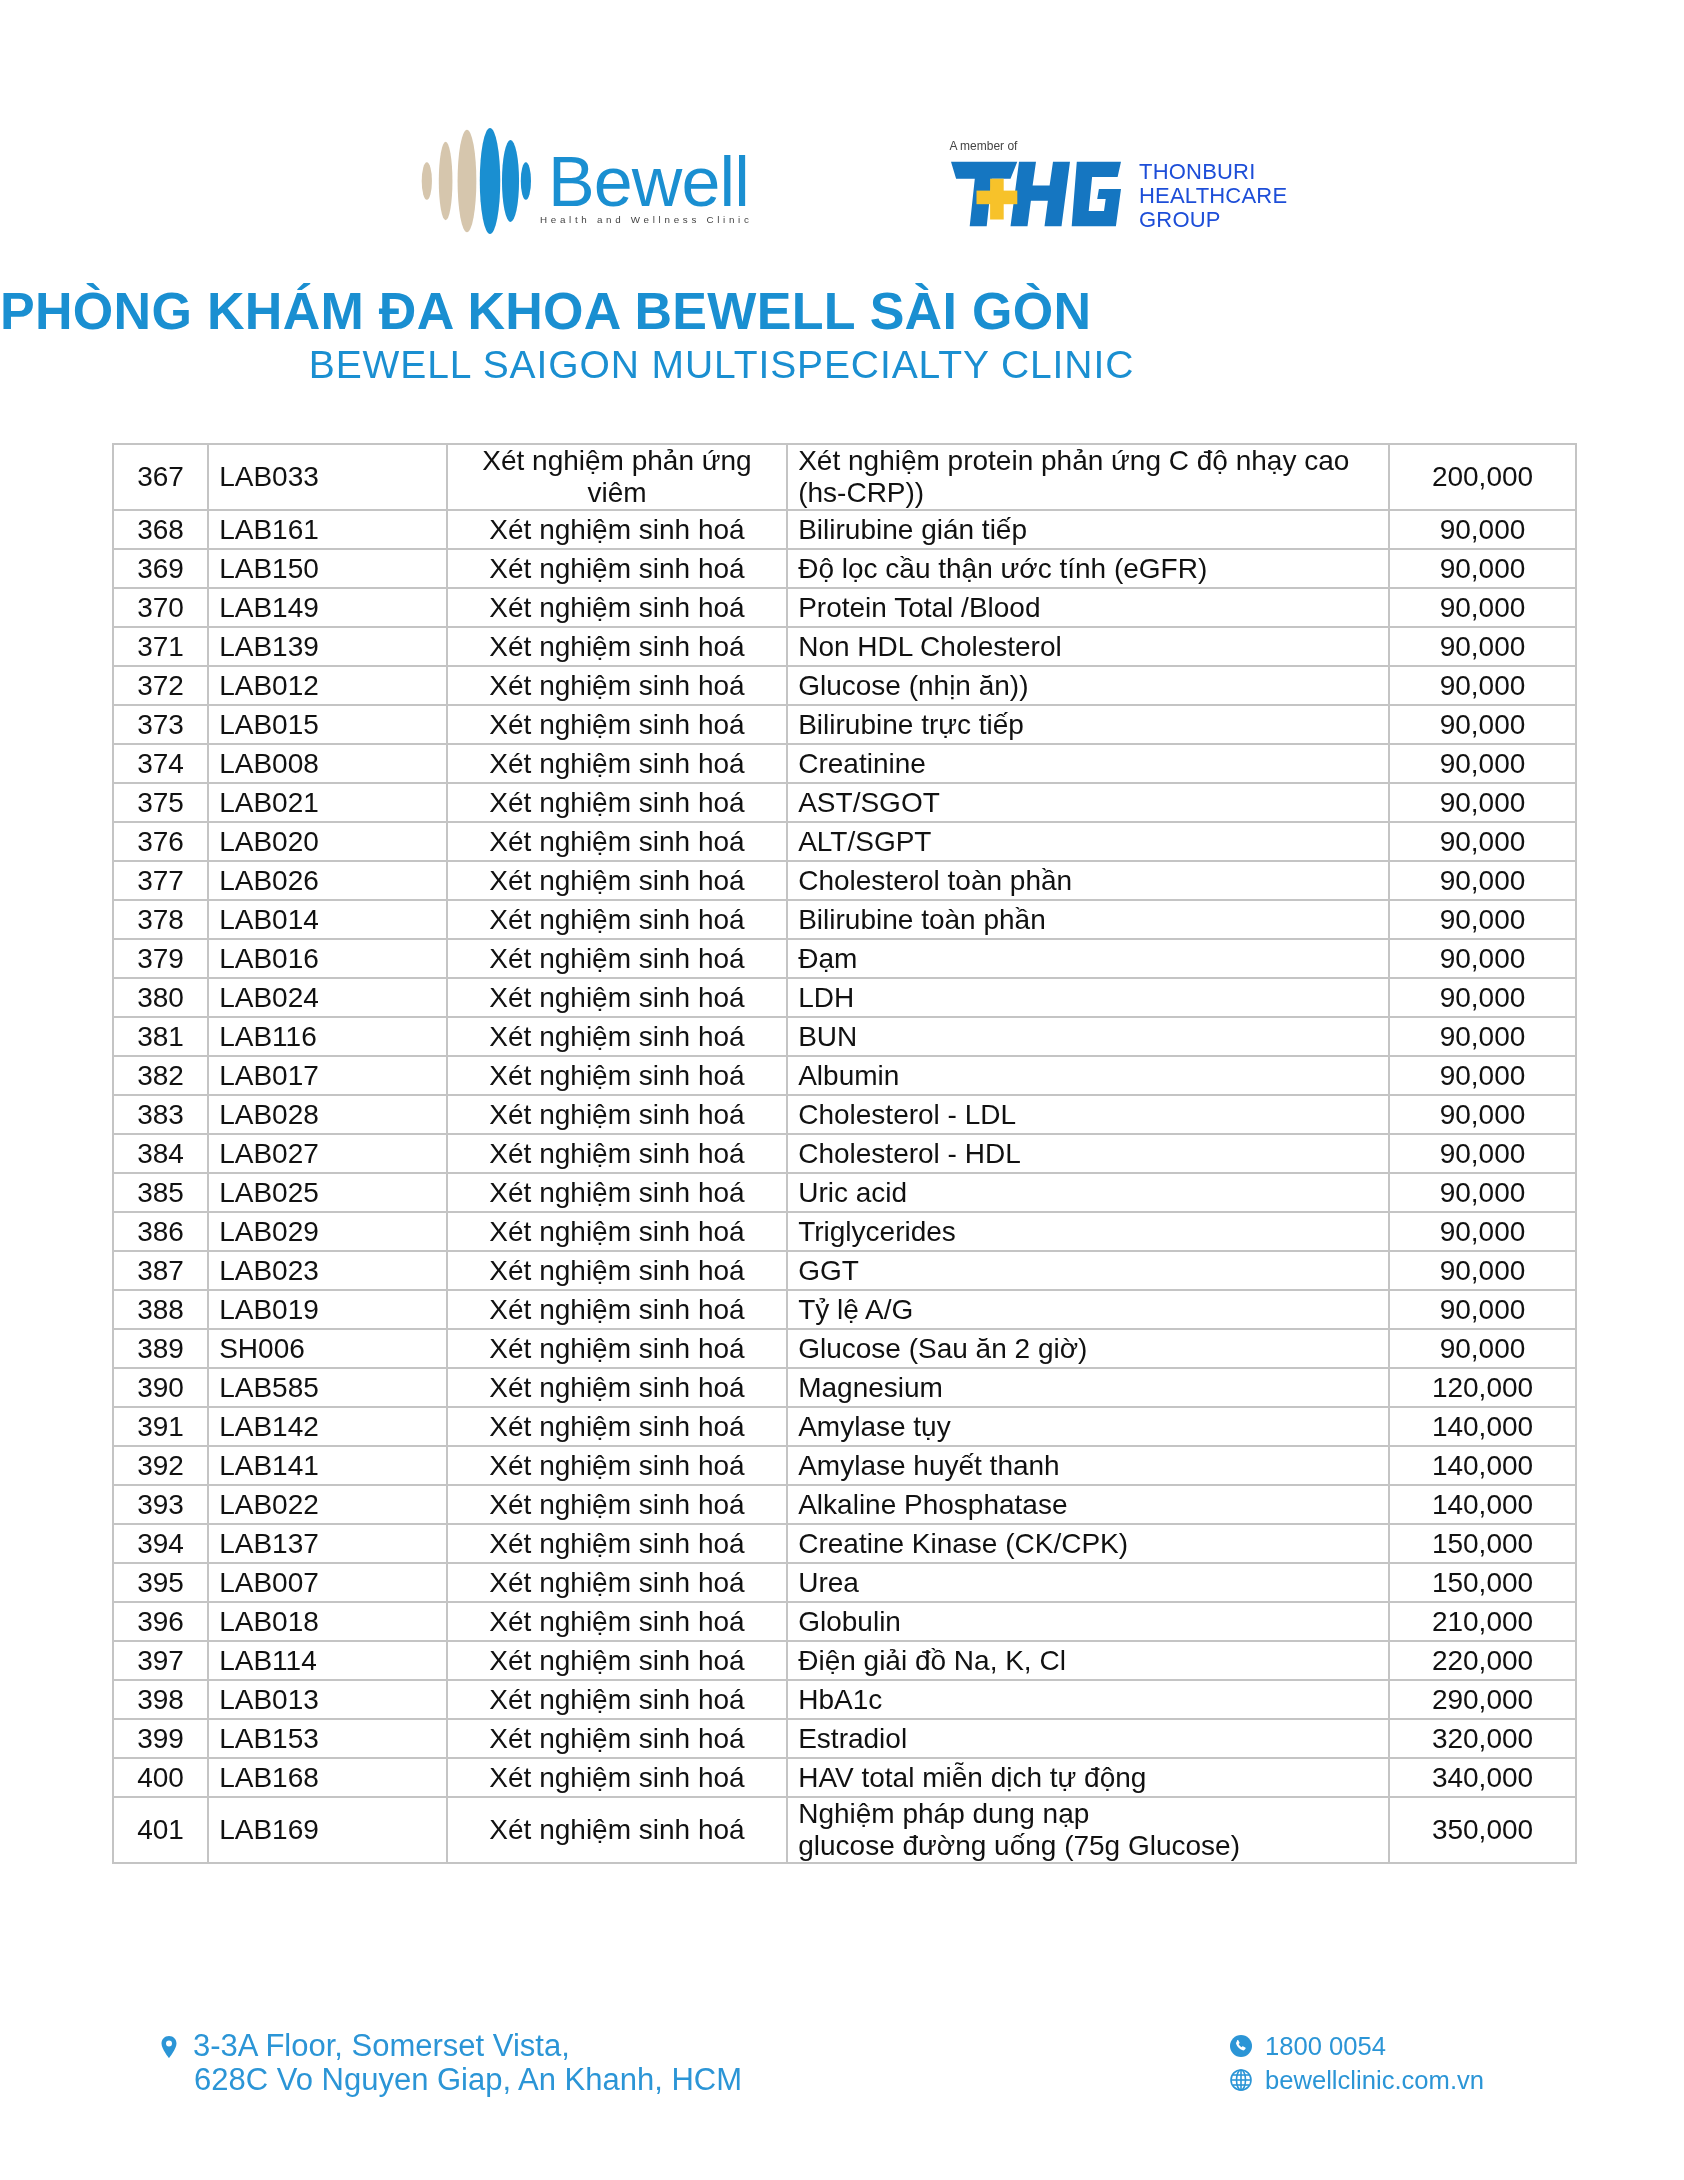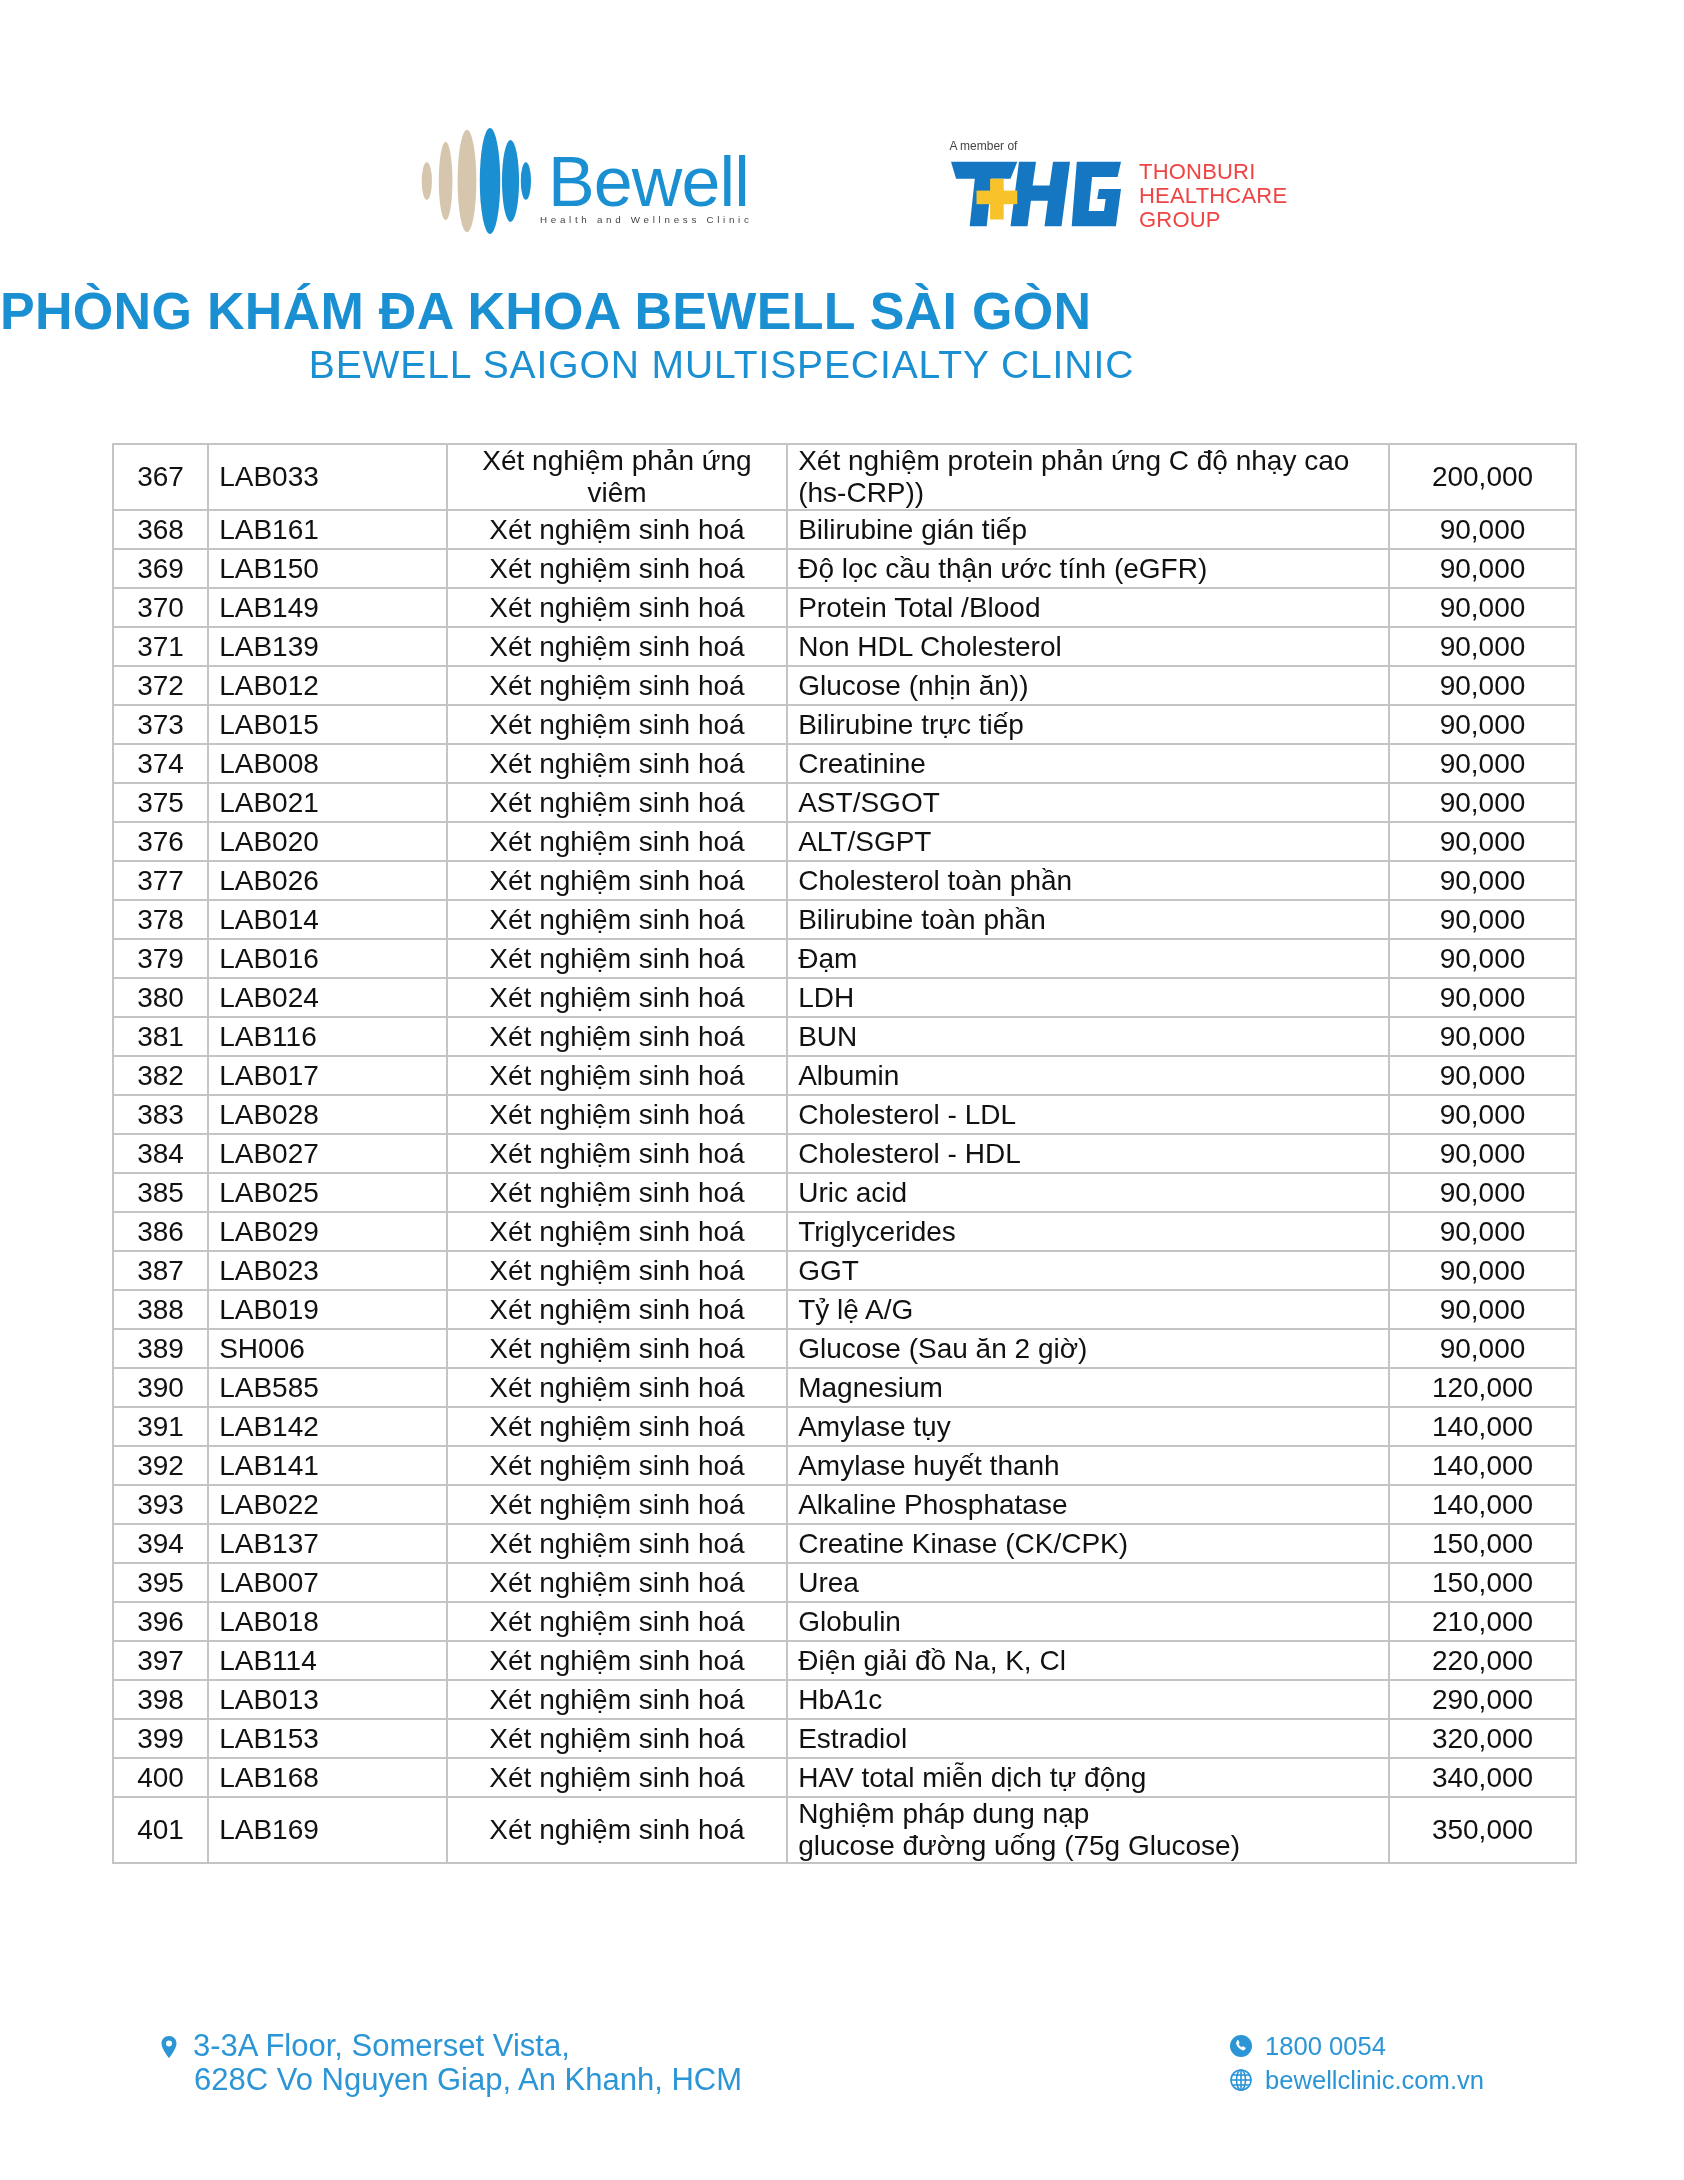--- a/index.html
+++ b/index.html
@@ -4,21 +4,21 @@
   <style>
     html, body { margin: 0; padding: 0; background: #ffffff; }
     body { width: 1685px; height: 2181px; position: relative; overflow: hidden; font-family: "Liberation Sans", sans-serif; color: #111; }
     .logo-bewell { position: absolute; left: 420px; top: 128px; width: 349px; height: 106px; }
     .logo-bewell .waves { position: absolute; left: 0; top: 0; width: 111px; height: 106px; }
     .logo-bewell .word { position: absolute; left: 128px; top: 19px; font-family: "Liberation Sans", sans-serif; font-size: 70px; line-height: 1; color: #1a8fd1; letter-spacing: -0.9px; font-weight: normal; }
     .logo-bewell .tag { position: absolute; left: 120px; top: 86px; font-size: 9.8px; letter-spacing: 3.7px; color: #444; white-space: nowrap; }
     .logo-thg { position: absolute; left: 946px; top: 136px; width: 341px; height: 94px; }
     .logo-thg .member { position: absolute; left: 3.4px; top: 3.4px; font-size: 12px; color: #444; }
     .logo-thg svg { position: absolute; left: 5.1px; top: 24px; }
-    .logo-thg .grp { position: absolute; left: 193px; top: 24px; font-size: 22px; line-height: 24px; color: #ef4444; letter-spacing: 0.2px; }
+    .logo-thg .grp { position: absolute; left: 193px; top: 24px; font-size: 22px; line-height: 24px; color: #1d4ed8; letter-spacing: 0.2px; }
     .title { position: absolute; left: 0; width: 1685px; top: 281px; text-align: left; font-weight: bold; font-size: 52px; line-height: 60px; color: #1a8fd1; letter-spacing: 0.3px; }
     .subtitle { position: absolute; left: 0; width: 1443px; top: 342px; text-align: center; font-size: 39px; line-height: 46px; color: #1a8fd1; letter-spacing: 0.9px; font-weight: normal; }
     table.price { position: absolute; left: 112px; top: 443px; width: 1463px; border-collapse: collapse; table-layout: fixed; font-size: 28px; color: #111; }
     table.price td { border: 2.1px solid #c4c4c4; height: 37px; padding: 0 10.2px; line-height: 32px; vertical-align: middle; }
     table.price tr.tall td { height: 64px; }
     td.c-no { text-align: center; }
     td.c-code { text-align: left; }
     td.c-cat { text-align: center; }
     td.c-name { text-align: left; }
     td.c-price { text-align: center; }

